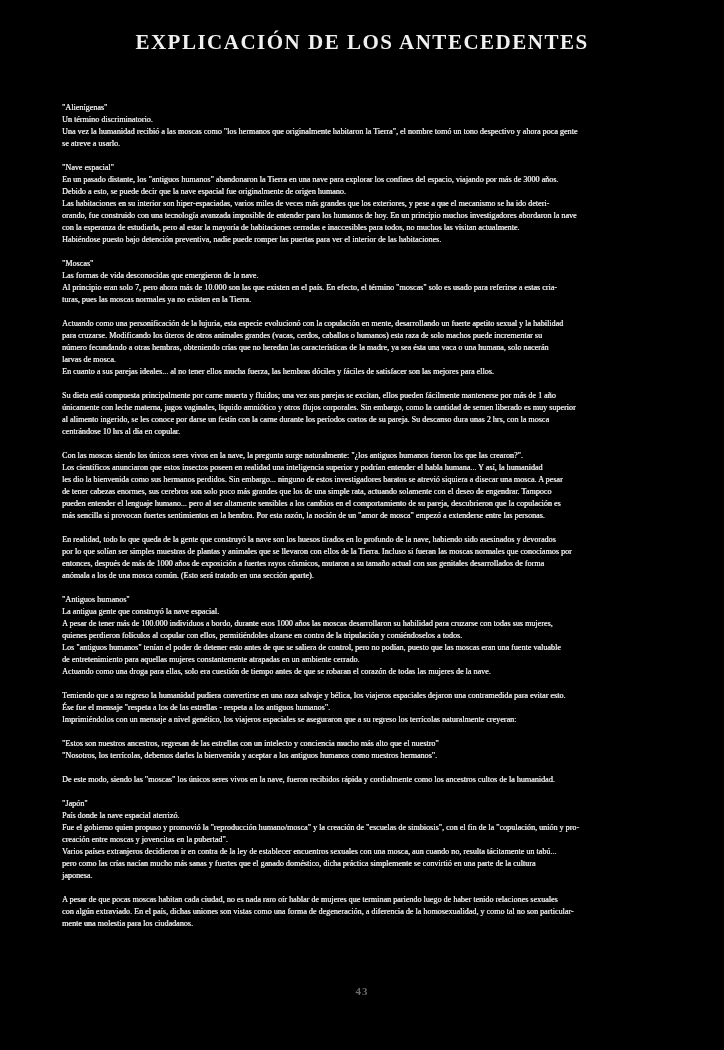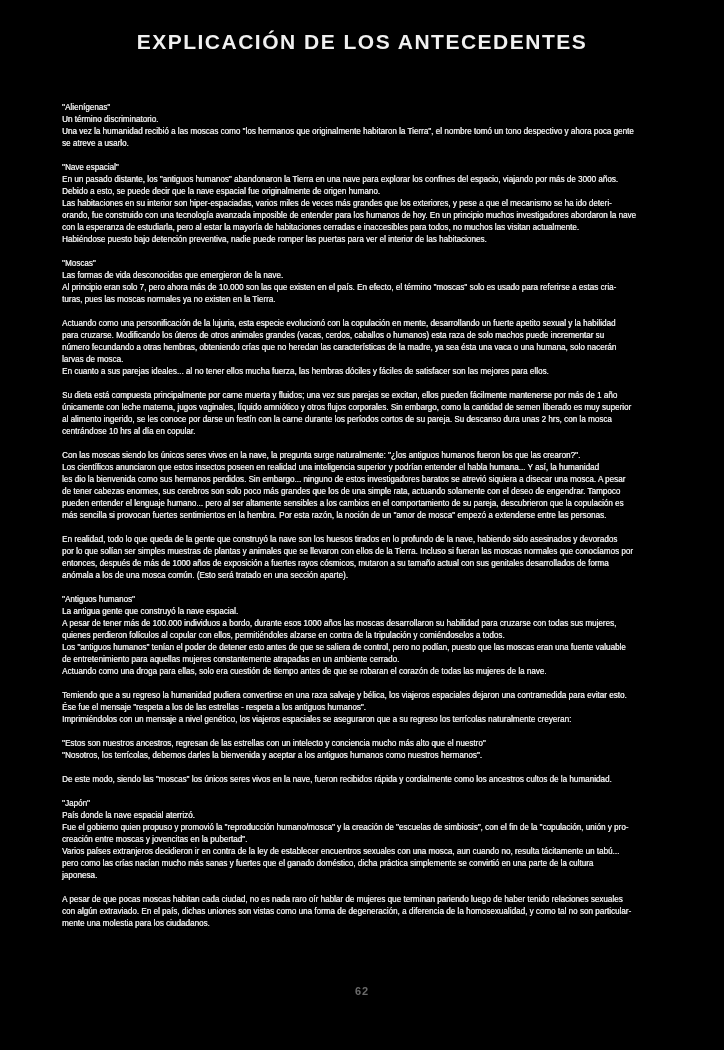--- a/index.html
+++ b/index.html
@@ -2,21 +2,21 @@
 <html><head>
 <meta charset="utf-8">
 <style>
   html, body { margin: 0; padding: 0; background: #000; }
   .page {
     position: relative;
     width: 724px;
     height: 1050px;
     background: #000000;
     overflow: hidden;
-    font-family: Liberation Sans, sans-serif;
+    font-family: Liberation Serif, serif;
   }
   .page-title {
     position: absolute;
     top: 30px;
     left: 0;
     width: 724px;
     text-align: center;
     color: #f0f0f0;
     font-size: 21px;
     font-weight: bold;
@@ -147,14 +147,14 @@
           <div class="line">pero como las crías nacían mucho más sanas y fuertes que el ganado doméstico, dicha práctica simplemente se convirtió en una parte de la cultura</div>
           <div class="line">japonesa.</div>
         </div>
         <div class="para">
           <div class="line">A pesar de que pocas moscas habitan cada ciudad, no es nada raro oír hablar de mujeres que terminan pariendo luego de haber tenido relaciones sexuales</div>
           <div class="line">con algún extraviado. En el país, dichas uniones son vistas como una forma de degeneración, a diferencia de la homosexualidad, y como tal no son particular-</div>
           <div class="line">mente una molestia para los ciudadanos.</div>
         </div>
       </div>
     </div>
-  <div class="page-number">62</div>
+  <div class="page-number">43</div>
 </div>
 
 </body></html>

